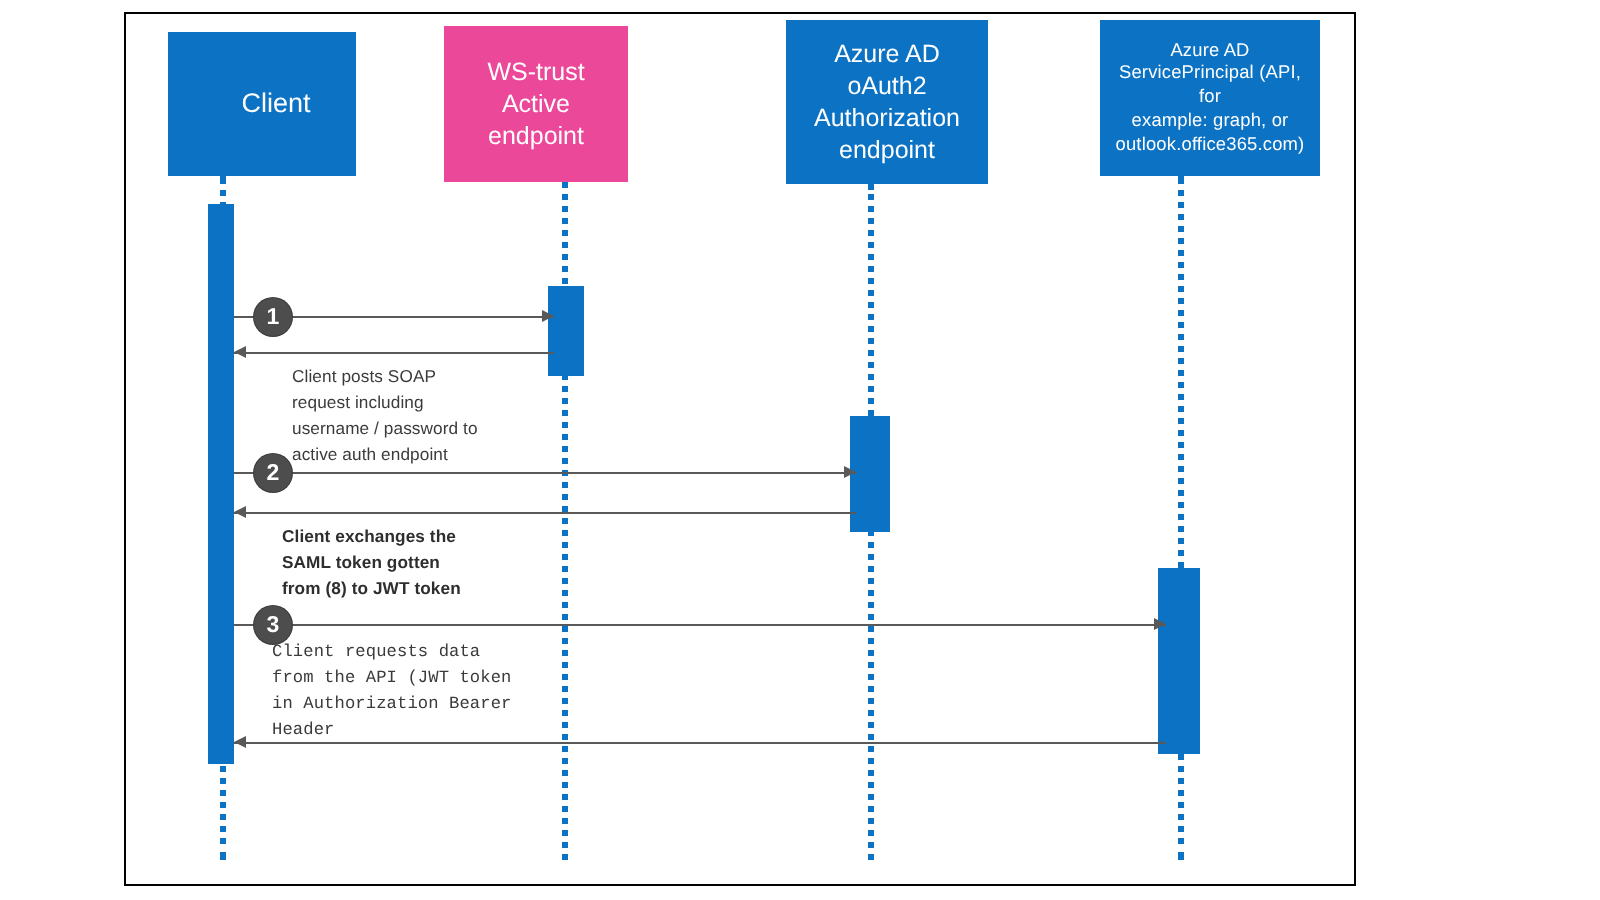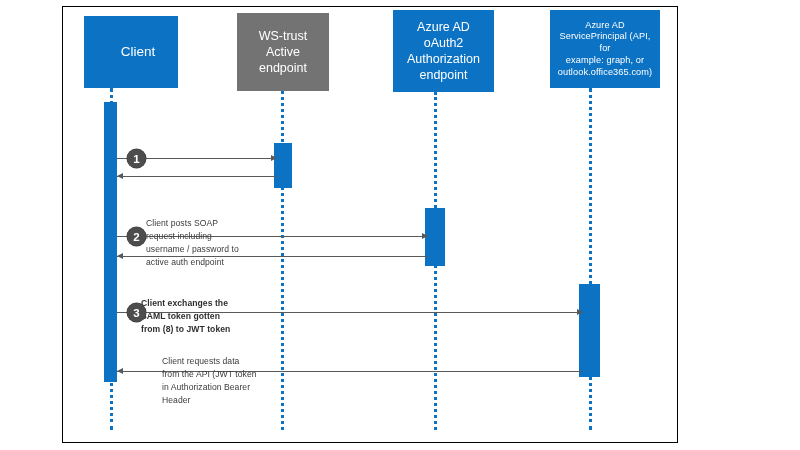--- a/index.html
+++ b/index.html
@@ -103,21 +103,20 @@
   }
 
   
   .note {
     position: absolute;
     color: #3b3b3b;
     font-size: 8.6px;
     line-height: 1.52;
     white-space: pre-line;
     letter-spacing: 0.05px;
-    margin-top: 35px;
   }
   .note-bold {
     font-weight: bold;
     color: #2e2e2e;
   }
 </style>
 </head>
 <body>
 
 <div id="canvas">
@@ -149,21 +148,21 @@
       <div class="msg-line" style="left: 117px; top: 312px; width: 466px; border-top-color: rgb(89, 89, 89);"></div>
       <div class="arrowhead arrow-right" style="top: 308.9px; left: 577px; border-left-color: rgb(89, 89, 89);"></div>
       <div class="msg-line" style="left: 117px; top: 371px; width: 466px; border-top-color: rgb(89, 89, 89);"></div>
       <div class="arrowhead arrow-left" style="top: 367.9px; left: 117px; border-right-color: rgb(89, 89, 89);"></div>
     </div>
 
   <div id="participants">
       <div class="participant p-size-lg" style="left: 84px; top: 16px; width: 94px; height: 72px; background: rgb(11, 114, 196); padding-left: 18px;">
         <span class="plabel">Client</span>
       </div>
-      <div class="participant p-size-md" style="left: 237px; top: 13px; width: 92px; height: 78px; background: #737373;">
+      <div class="participant p-size-md" style="left: 222px; top: 13px; width: 92px; height: 78px; background: #ec4899;">
         <span class="plabel">WS-trust
 Active
 endpoint</span>
       </div>
       <div class="participant p-size-md" style="left: 393px; top: 10px; width: 101px; height: 82px; background: rgb(11, 114, 196);">
         <span class="plabel">Azure AD
 oAuth2
 Authorization
 endpoint</span>
       </div>
@@ -179,18 +178,18 @@
       <div class="step-badge" style="left: 127px; top: 149px; background: rgb(77, 77, 77); color: rgb(255, 255, 255);">1</div>
       <div class="note" style="left: 146px; top: 182px; color: rgb(59, 59, 59);">Client posts SOAP
 request including
 username / password to
 active auth endpoint</div>
       <div class="step-badge" style="left: 127px; top: 227px; background: rgb(77, 77, 77); color: rgb(255, 255, 255);">2</div>
       <div class="note note-bold" style="left: 141px; top: 262px; color: rgb(46, 46, 46);">Client exchanges the
 SAML token gotten
 from (8) to JWT token</div>
       <div class="step-badge" style="left: 127px; top: 303px; background: rgb(77, 77, 77); color: rgb(255, 255, 255);">3</div>
-      <div class="note" style="left: 162px; top: 320px; color: rgb(59, 59, 59);">Client requests data
+      <div class="note" style="left: 136px; top: 320px; color: rgb(59, 59, 59); font-family: Liberation Mono, monospace;">Client requests data
 from the API (JWT token
 in Authorization Bearer
 Header</div>
     </div>
 </div>
 
 </body></html>

